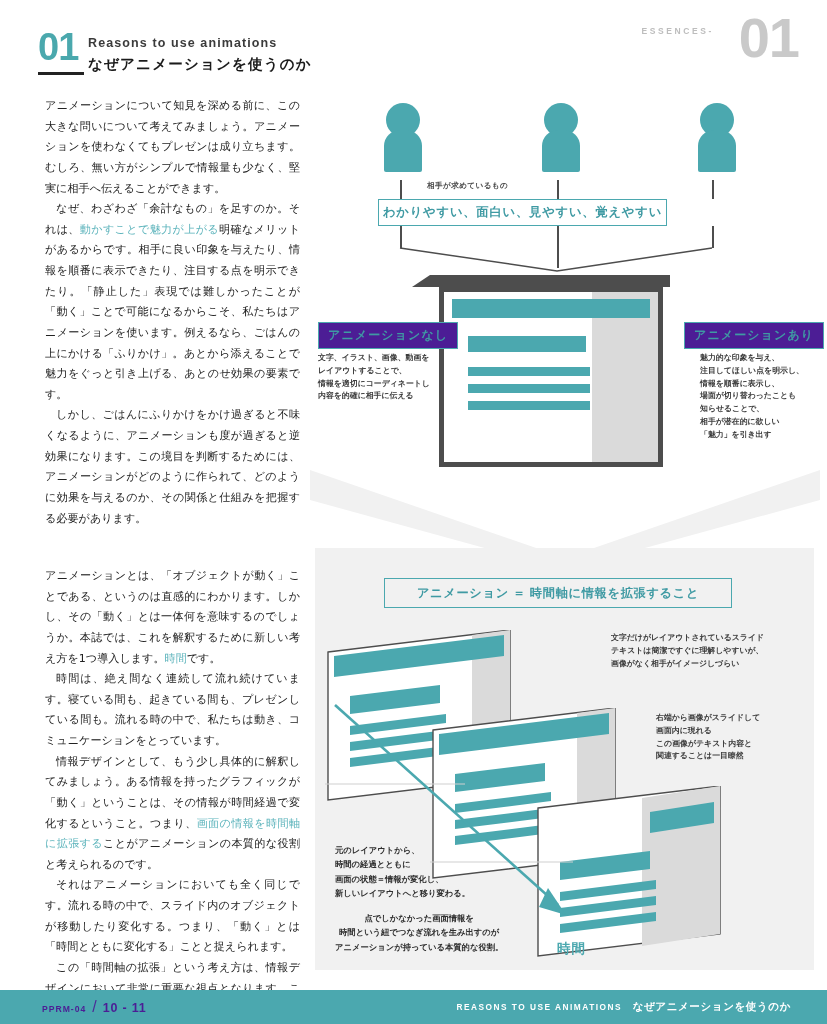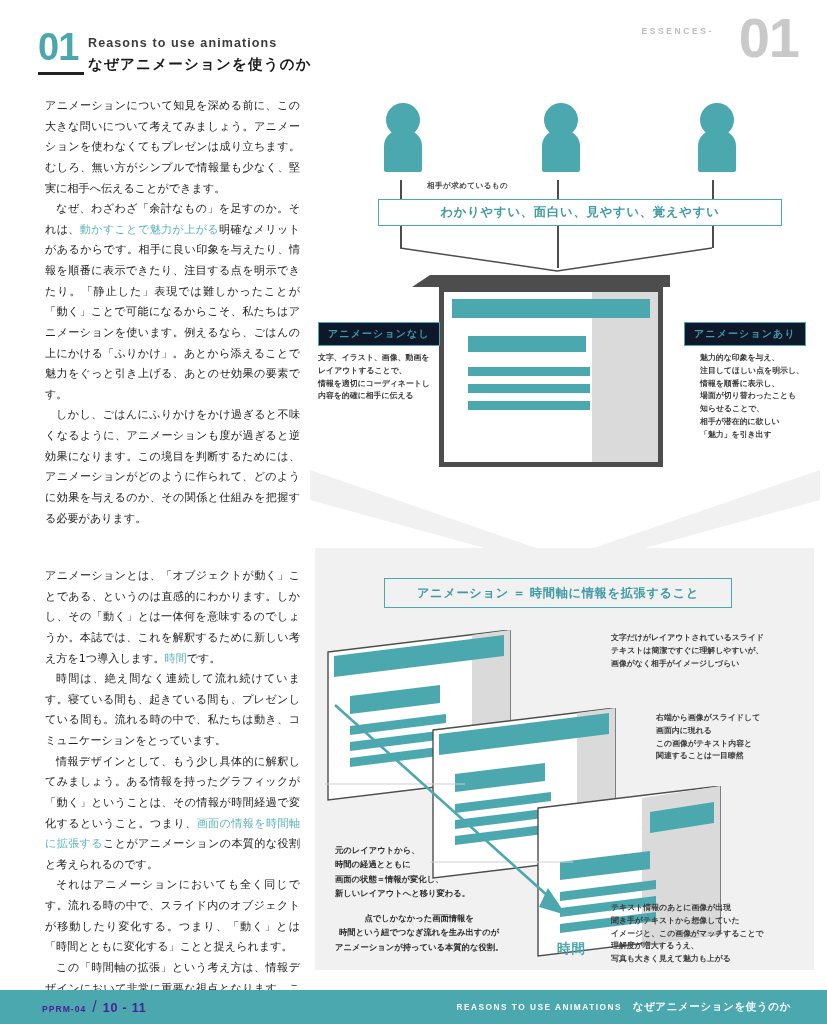--- a/index.html
+++ b/index.html
@@ -74,21 +74,21 @@
   .tick { position: absolute; width: 1.5px; background: #4d4d4d; }
   .tick.t1 { left: 70px; top: 85px; height: 19px; }
   .tick.t2 { left: 227px; top: 85px; height: 19px; }
   .tick.t3 { left: 382px; top: 85px; height: 19px; }
 
   .small-cap {
     position: absolute; left: 97px; top: 86px;
     font-size: 7.6px; font-weight: 700; color: #4a4a4a; letter-spacing: .4px;
   }
   .teal-box {
-    position: absolute; left: 48px; top: 104px; width: 404px; height: 27px;
+    position: absolute; left: 48px; top: 104px; width: 289px; height: 27px;
     border: 1.6px solid #4ba8af; background: #fff;
     display: flex; align-items: center; justify-content: center;
   }
   .teal-box span {
     font-size: 12.3px; font-weight: 700; color: #3f9aa3; letter-spacing: .8px;
   }
   .vtick { position: absolute; width: 1.5px; background: #4d4d4d; }
   .vtick.v1 { left: 70px; top: 131px; height: 22px; }
   .vtick.v2 { left: 227px; top: 131px; height: 42px; }
   .vtick.v3 { left: 382px; top: 131px; height: 22px; }
@@ -105,23 +105,23 @@
   }
   .mon-frame {
     position: absolute; left: 9px; top: 12px; width: 224px; height: 180px;
     background: #4d4d4d; padding: 5px;
   }
   .mon-screen { position: relative; width: 100%; height: 100%; background: #fff; overflow: hidden; }
   .mon-gray { position: absolute; right: 0; top: 0; width: 66px; height: 100%; background: #dadada; }
   .bar { position: absolute; background: #4ba8af; }
 
   .lbl-box {
-    position: absolute; border: 1.5px solid #4ba8af; background:#0f172a;
+    position: absolute; border: 1.5px solid #4ba8af; background:#4c1d95;
     padding: 4px 9px;
-    font-size: 10px; font-weight: 700; color: #3f9aa3; letter-spacing: 1.1px;
+    font-size: 12px; font-weight: 700; color: #3f9aa3; letter-spacing: 1.1px;
     white-space: nowrap;
     text-align: right;
   }
   #lbl-none { left: 318px; top: 322px; }
   #lbl-yes  { left: 684px; top: 322px; }
   .side-txt {
     position: absolute; font-size: 7.9px; line-height: 1.62;
     color: #3c3c3c; font-weight: 700; white-space: pre-line;
     font-family: "DejaVu Sans", "Liberation Sans", sans-serif;
   }
@@ -320,25 +320,20 @@
       <line x1="115" y1="314" x2="258" y2="314" stroke="#cfcfcf" stroke-width="1"></line>
     </svg>
 
     <div class="ann" id="ann1">文字だけがレイアウトされているスライド
 テキストは簡潔ですぐに理解しやすいが、
 画像がなく相手がイメージしづらい</div>
     <div class="ann" id="ann2">右端から画像がスライドして
 画面内に現れる
 この画像がテキスト内容と
 関連することは一目瞭然</div>
-    <div class="ann" id="ann3">テキスト情報のあとに画像が出現
-聞き手がテキストから想像していた
-イメージと、この画像がマッチすることで
-理解度が増大するうえ、
-写真も大きく見えて魅力も上がる</div>
   </div>
 
   <svg style="position:absolute;left:330px;top:700px;width:270px;height:240px;pointer-events:none" viewBox="0 0 270 240">
     <path d="M5,5 L228,205" fill="none" stroke="#4ba8af" stroke-width="2.6"></path>
     <polygon points="218,188 236,215 209,207" fill="#4ba8af"></polygon>
   </svg>
 
   <div class="note" id="note1">元のレイアウトから、
 時間の経過とともに
 画面の状態＝情報が変化し、

